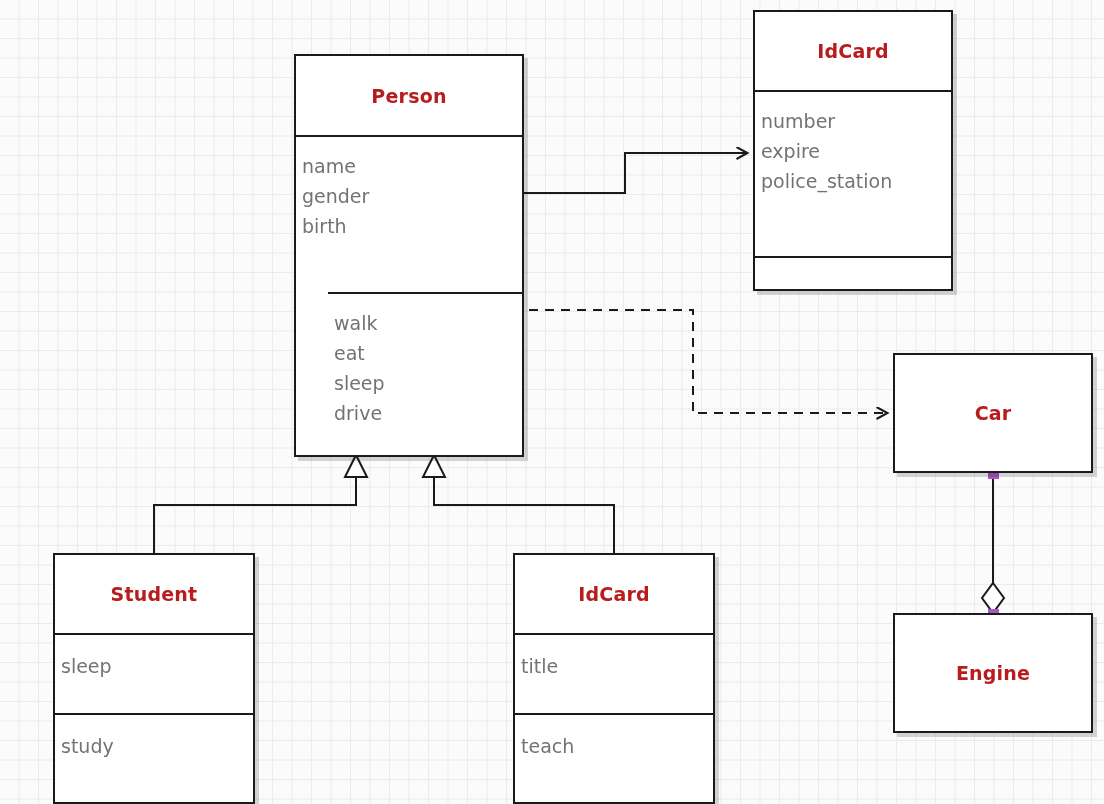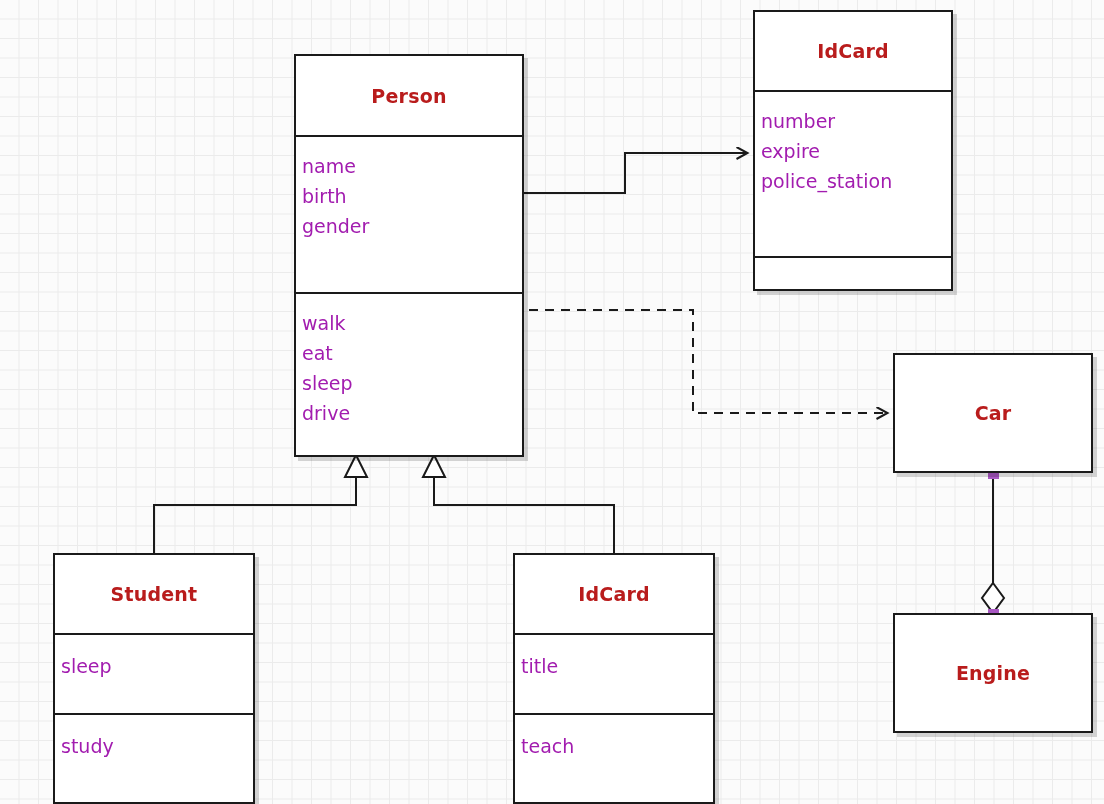--- a/index.html
+++ b/index.html
@@ -50,21 +50,21 @@
     align-items: center;
     justify-content: center;
     font-weight: bold;
     font-size: 19px;
     color: #b91c1c;
     letter-spacing: 0.2px;
   }
   .cmp-list {
     padding: 14px 0 0 6px;
     font-size: 19px;
-    color: #a21caf;
+    color: #737373;
     line-height: 30px;
   }
   .cmp-list.tight {
     padding-top: 16px;
   }
   .cmp-list .row {
     white-space: nowrap;
   }
   .cmp-empty {
     min-height: 10px;
@@ -116,24 +116,24 @@
 
   <div class="handle" style="left:993px; top:473px;"></div>
   <div class="handle" style="left:993px; top:614px;"></div>
 
   <div class="uml-class" style="left:294px; top:54px; width:230px; height:403px;">
     <div class="compartment cmp-title" style="height:79px;">
       <span>Person</span>
     </div>
     <div class="compartment cmp-list" style="height:157px;">
       <div class="row">name</div>
+      <div class="row">gender</div>
       <div class="row">birth</div>
-      <div class="row">gender</div>
     </div>
-    <div class="compartment cmp-list" style="flex:1 1 auto;">
+    <div class="compartment cmp-list" style="flex:1 1 auto;margin-left:32px;">
       <div class="row">walk</div>
       <div class="row">eat</div>
       <div class="row">sleep</div>
       <div class="row">drive</div>
     </div>
   </div>
 
   <div class="uml-class" style="left:753px; top:10px; width:200px; height:281px;">
     <div class="compartment cmp-title" style="height:78px;">
       <span>IdCard</span>

